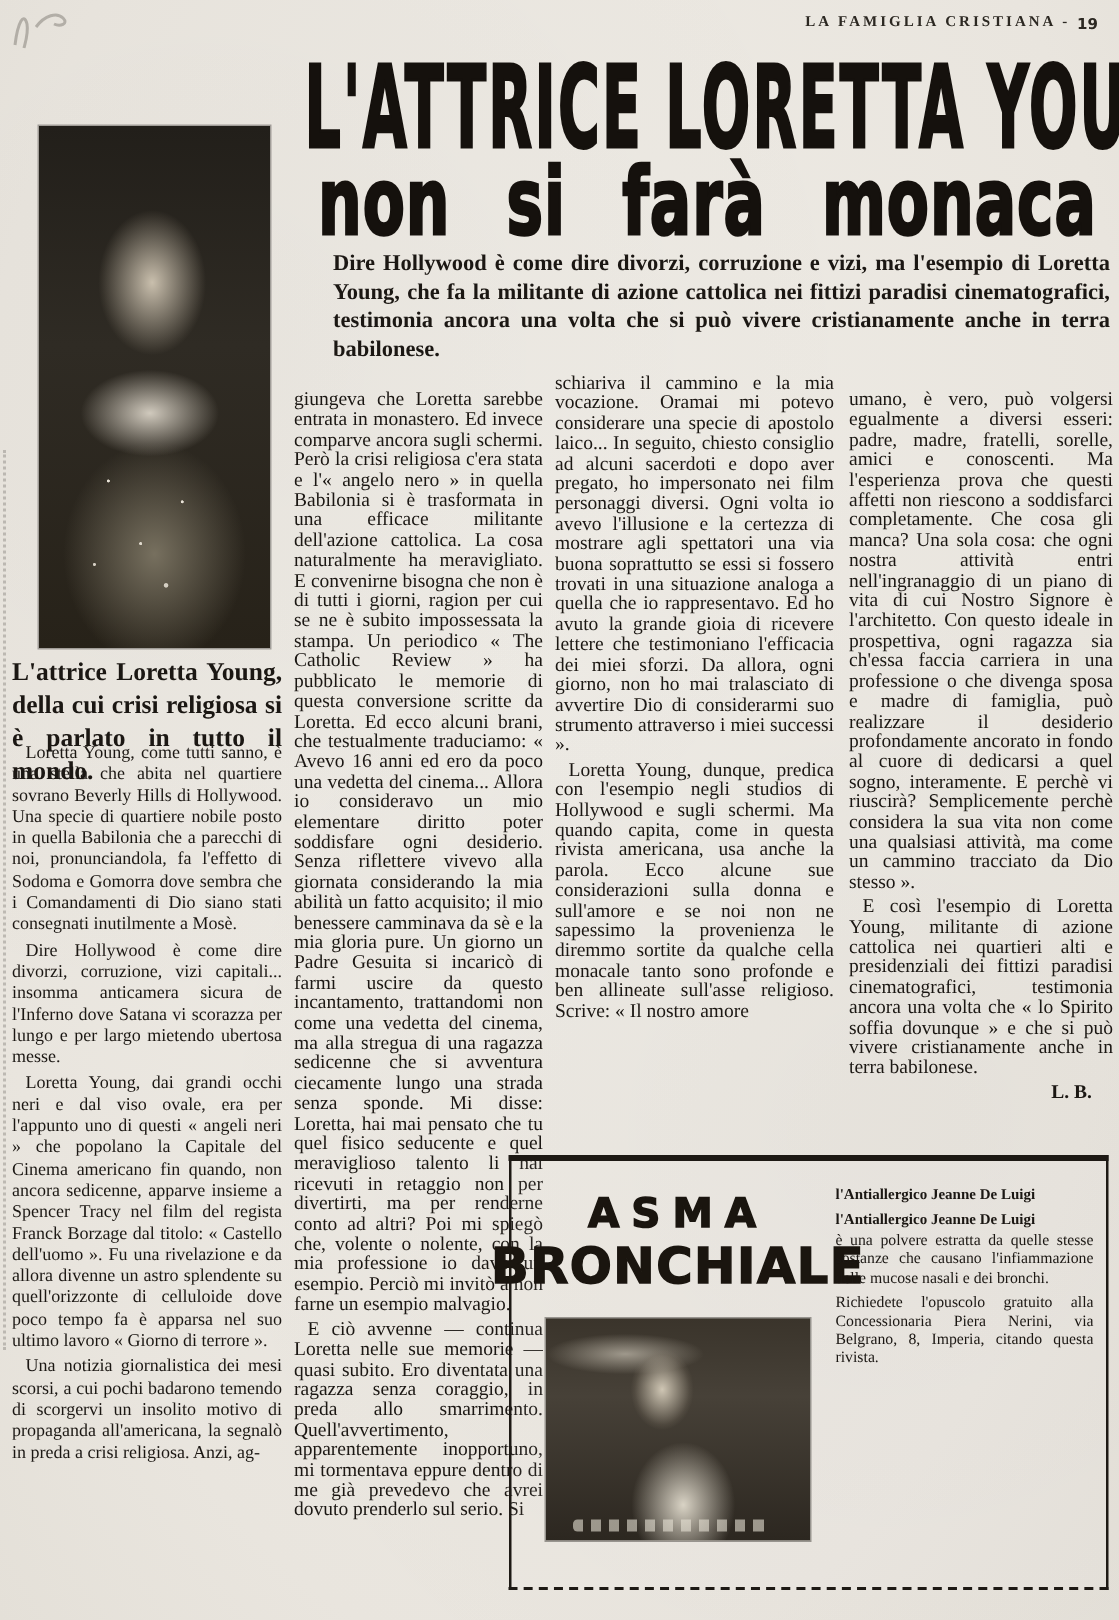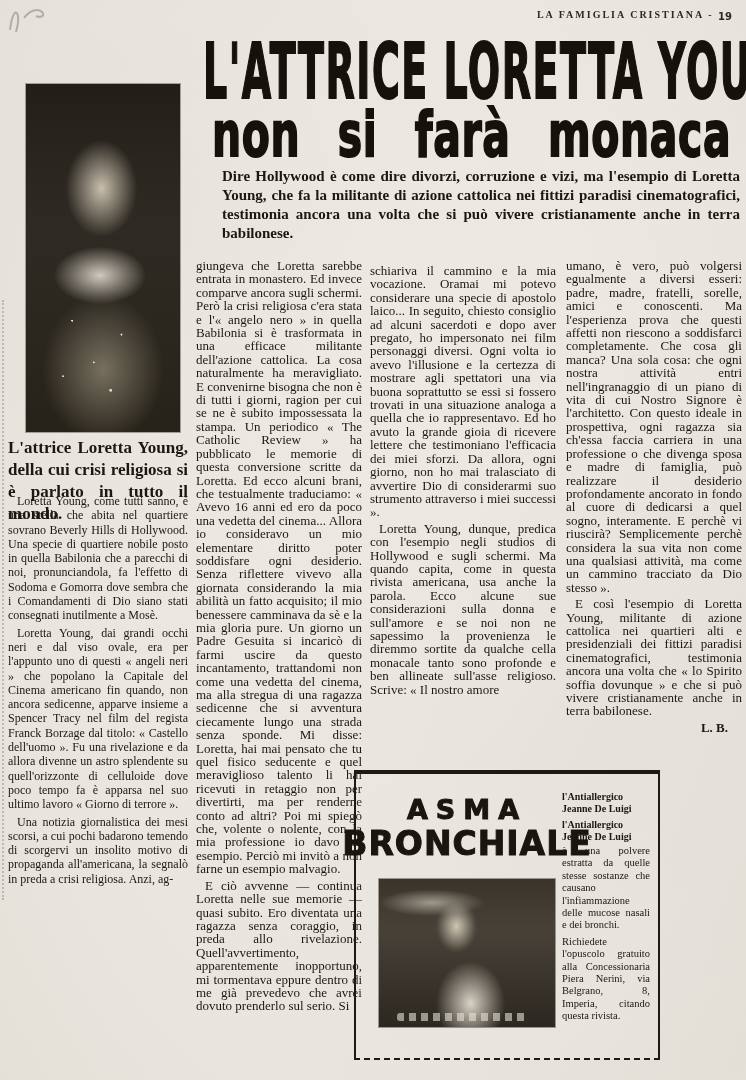--- a/index.html
+++ b/index.html
@@ -47,29 +47,29 @@
     transform:scaleX(.66);transform-origin:0 0;word-spacing:34px;letter-spacing:1px;
     color:#15110d;-webkit-text-stroke:2px #15110d;
   }
   .intro{position:absolute;left:222px;top:167px;width:518px;margin:0;font-weight:bold;font-size:15px;line-height:19px;text-align:justify;}
   
   .col{position:absolute;text-align:justify;font-size:13px;line-height:13.4px;hyphens:auto;}
   .col p{margin:0 0 3px;text-indent:9px;}
   .col p.cont{text-indent:0;}
   .col1{left:8px;top:494px;width:180px;height:586px;font-size:12px;line-height:14.3px;overflow:hidden;}
   .col2{left:196px;top:259px;width:166px;height:800px;overflow:hidden;}
-  .col3{left:370px;top:264px;width:186px;height:502px;overflow:hidden;}
+  .col3{left:370px;top:248px;width:186px;height:502px;overflow:hidden;}
   .col4{left:566px;top:259px;width:176px;height:500px;overflow:hidden;}
   .byline{text-align:right;font-weight:bold;padding-right:14px;text-indent:0;}
   
   .ad{
-    position:absolute;left:354px;top:770px;width:306px;height:290px;box-sizing:border-box;
+    position:absolute;left:339px;top:770px;width:400px;height:290px;box-sizing:border-box;
     border-top:4px solid #1d1914;border-bottom:2px dashed #1d1914;
     border-left:2px solid #1d1914;border-right:2px solid #1d1914;
-    display:flex;padding:12px 8px 6px 16px;background:rgba(255,255,255,.06);
+    display:flex;gap:10px;padding:12px 8px 6px 16px;background:rgba(255,255,255,.06);
   }
   .ad-left{width:190px;flex:none;display:flex;flex-direction:column;align-items:center;}
   .ad-title{font-family:"DejaVu Sans",sans-serif;font-weight:bold;color:#1a150f;text-align:center;line-height:1.15;margin-top:8px;}
   .ad-title .t1{display:block;font-size:27px;letter-spacing:8px;-webkit-text-stroke:1px #1a150f;}
   .ad-title .t2{display:block;font-size:33px;letter-spacing:1px;-webkit-text-stroke:1px #1a150f;}
   .ad-photo{
     margin-top:16px;width:176px;height:148px;
     background:
       radial-gradient(28px 36px at 44% 32%, #cfc6b4 0%, rgba(130,120,105,.2) 65%, transparent 75%),
       radial-gradient(10px 6px at 40% 30%, #4a443a 30%, transparent 70%),
@@ -106,27 +106,28 @@
   <div class="photo-main"></div>
   <div class="photo-caption">L'attrice Loretta Young, della cui crisi religiosa si è parlato in tutto il mondo.</div>
 
   <h1 class="headline1">L'ATTRICE LORETTA YOUNG</h1>
   <h1 class="headline2">non si farà monaca</h1>
 
   <p class="intro">Dire Hollywood è come dire divorzi, corruzione e vizi, ma l'esempio di Loretta Young, che fa la militante di azione cattolica nei fittizi paradisi cinematografici, testimonia ancora una volta che si può vivere cristianamente anche in terra babilonese.</p>
 
   <div class="col col1">
     <p>Loretta Young, come tutti sanno, è una stella che abita nel quartiere sovrano Beverly Hills di Hollywood. Una specie di quartiere nobile posto in quella Babilonia che a parecchi di noi, pronunciandola, fa l'effetto di Sodoma e Gomorra dove sembra che i Comandamenti di Dio siano stati consegnati inutilmente a Mosè.</p>
+    <p>Dire Hollywood è come dire divorzi, corruzione, vizi capitali... insomma anticamera sicura de l'Inferno dove Satana vi scorazza per lungo e per largo mietendo ubertosa messe.</p>
     <p>Loretta Young, dai grandi occhi neri e dal viso ovale, era per l'appunto uno di questi « angeli neri » che popolano la Capitale del Cinema americano fin quando, non ancora sedicenne, apparve insieme a Spencer Tracy nel film del regista Franck Borzage dal titolo: « Castello dell'uomo ». Fu una rivelazione e da allora divenne un astro splendente su quell'orizzonte di celluloide dove poco tempo fa è apparsa nel suo ultimo lavoro « Giorno di terrore ».</p>
     <p>Una notizia giornalistica dei mesi scorsi, a cui pochi badarono temendo di scorgervi un insolito motivo di propaganda all'americana, la segnalò in preda a crisi religiosa. Anzi, ag-</p>
   </div>
 
   <div class="col col2">
     <p class="cont">giungeva che Loretta sarebbe entrata in monastero. Ed invece comparve ancora sugli schermi. Però la crisi religiosa c'era stata e l'« angelo nero » in quella Babilonia si è trasformata in una efficace militante dell'azione cattolica. La cosa naturalmente ha meravigliato. E convenirne bisogna che non è di tutti i giorni, ragion per cui se ne è subito impossessata la stampa. Un periodico « The Catholic Review » ha pubblicato le memorie di questa conversione scritte da Loretta. Ed ecco alcuni brani, che testualmente traduciamo: « Avevo 16 anni ed ero da poco una vedetta del cinema... Allora io consideravo un mio elementare diritto poter soddisfare ogni desiderio. Senza riflettere vivevo alla giornata considerando la mia abilità un fatto acquisito; il mio benessere camminava da sè e la mia gloria pure. Un giorno un Padre Gesuita si incaricò di farmi uscire da questo incantamento, trattandomi non come una vedetta del cinema, ma alla stregua di una ragazza sedicenne che si avventura ciecamente lungo una strada senza sponde. Mi disse: Loretta, hai mai pensato che tu quel fisico seducente e quel meraviglioso talento li hai ricevuti in retaggio non per divertirti, ma per renderne conto ad altri? Poi mi spiegò che, volente o nolente, con la mia professione io davo un esempio. Perciò mi invitò a non farne un esempio malvagio.</p>
-    <p>E ciò avvenne — continua Loretta nelle sue memorie — quasi subito. Ero diventata una ragazza senza coraggio, in preda allo rivelazione. Quell'avvertimento, apparentemente inopportuno, mi tormentava eppure dentro di me già prevedevo che avrei dovuto prenderlo sul serio. Si</p>
+    <p>E ciò avvenne — continua Loretta nelle sue memorie — quasi subito. Ero diventata una ragazza senza coraggio, in preda allo smarrimento. Quell'avvertimento, apparentemente inopportuno, mi tormentava eppure dentro di me già prevedevo che avrei dovuto prenderlo sul serio. Si</p>
   </div>
 
   <div class="col col3">
     <p class="cont">schiariva il cammino e la mia vocazione. Oramai mi potevo considerare una specie di apostolo laico... In seguito, chiesto consiglio ad alcuni sacerdoti e dopo aver pregato, ho impersonato nei film personaggi diversi. Ogni volta io avevo l'illusione e la certezza di mostrare agli spettatori una via buona soprattutto se essi si fossero trovati in una situazione analoga a quella che io rappresentavo. Ed ho avuto la grande gioia di ricevere lettere che testimoniano l'efficacia dei miei sforzi. Da allora, ogni giorno, non ho mai tralasciato di avvertire Dio di considerarmi suo strumento attraverso i miei successi ».</p>
     <p>Loretta Young, dunque, predica con l'esempio negli studios di Hollywood e sugli schermi. Ma quando capita, come in questa rivista americana, usa anche la parola. Ecco alcune sue considerazioni sulla donna e sull'amore e se noi non ne sapessimo la provenienza le diremmo sortite da qualche cella monacale tanto sono profonde e ben allineate sull'asse religioso. Scrive: « Il nostro amore</p>
   </div>
 
   <div class="col col4">
     <p class="cont">umano, è vero, può volgersi egualmente a diversi esseri: padre, madre, fratelli, sorelle, amici e conoscenti. Ma l'esperienza prova che questi affetti non riescono a soddisfarci completamente. Che cosa gli manca? Una sola cosa: che ogni nostra attività entri nell'ingranaggio di un piano di vita di cui Nostro Signore è l'architetto. Con questo ideale in prospettiva, ogni ragazza sia ch'essa faccia carriera in una professione o che divenga sposa e madre di famiglia, può realizzare il desiderio profondamente ancorato in fondo al cuore di dedicarsi a quel sogno, interamente. E perchè vi riuscirà? Semplicemente perchè considera la sua vita non come una qualsiasi attività, ma come un cammino tracciato da Dio stesso ».</p>
     <p>E così l'esempio di Loretta Young, militante di azione cattolica nei quartieri alti e presidenziali dei fittizi paradisi cinematografici, testimonia ancora una volta che « lo Spirito soffia dovunque » e che si può vivere cristianamente anche in terra babilonese.</p>

